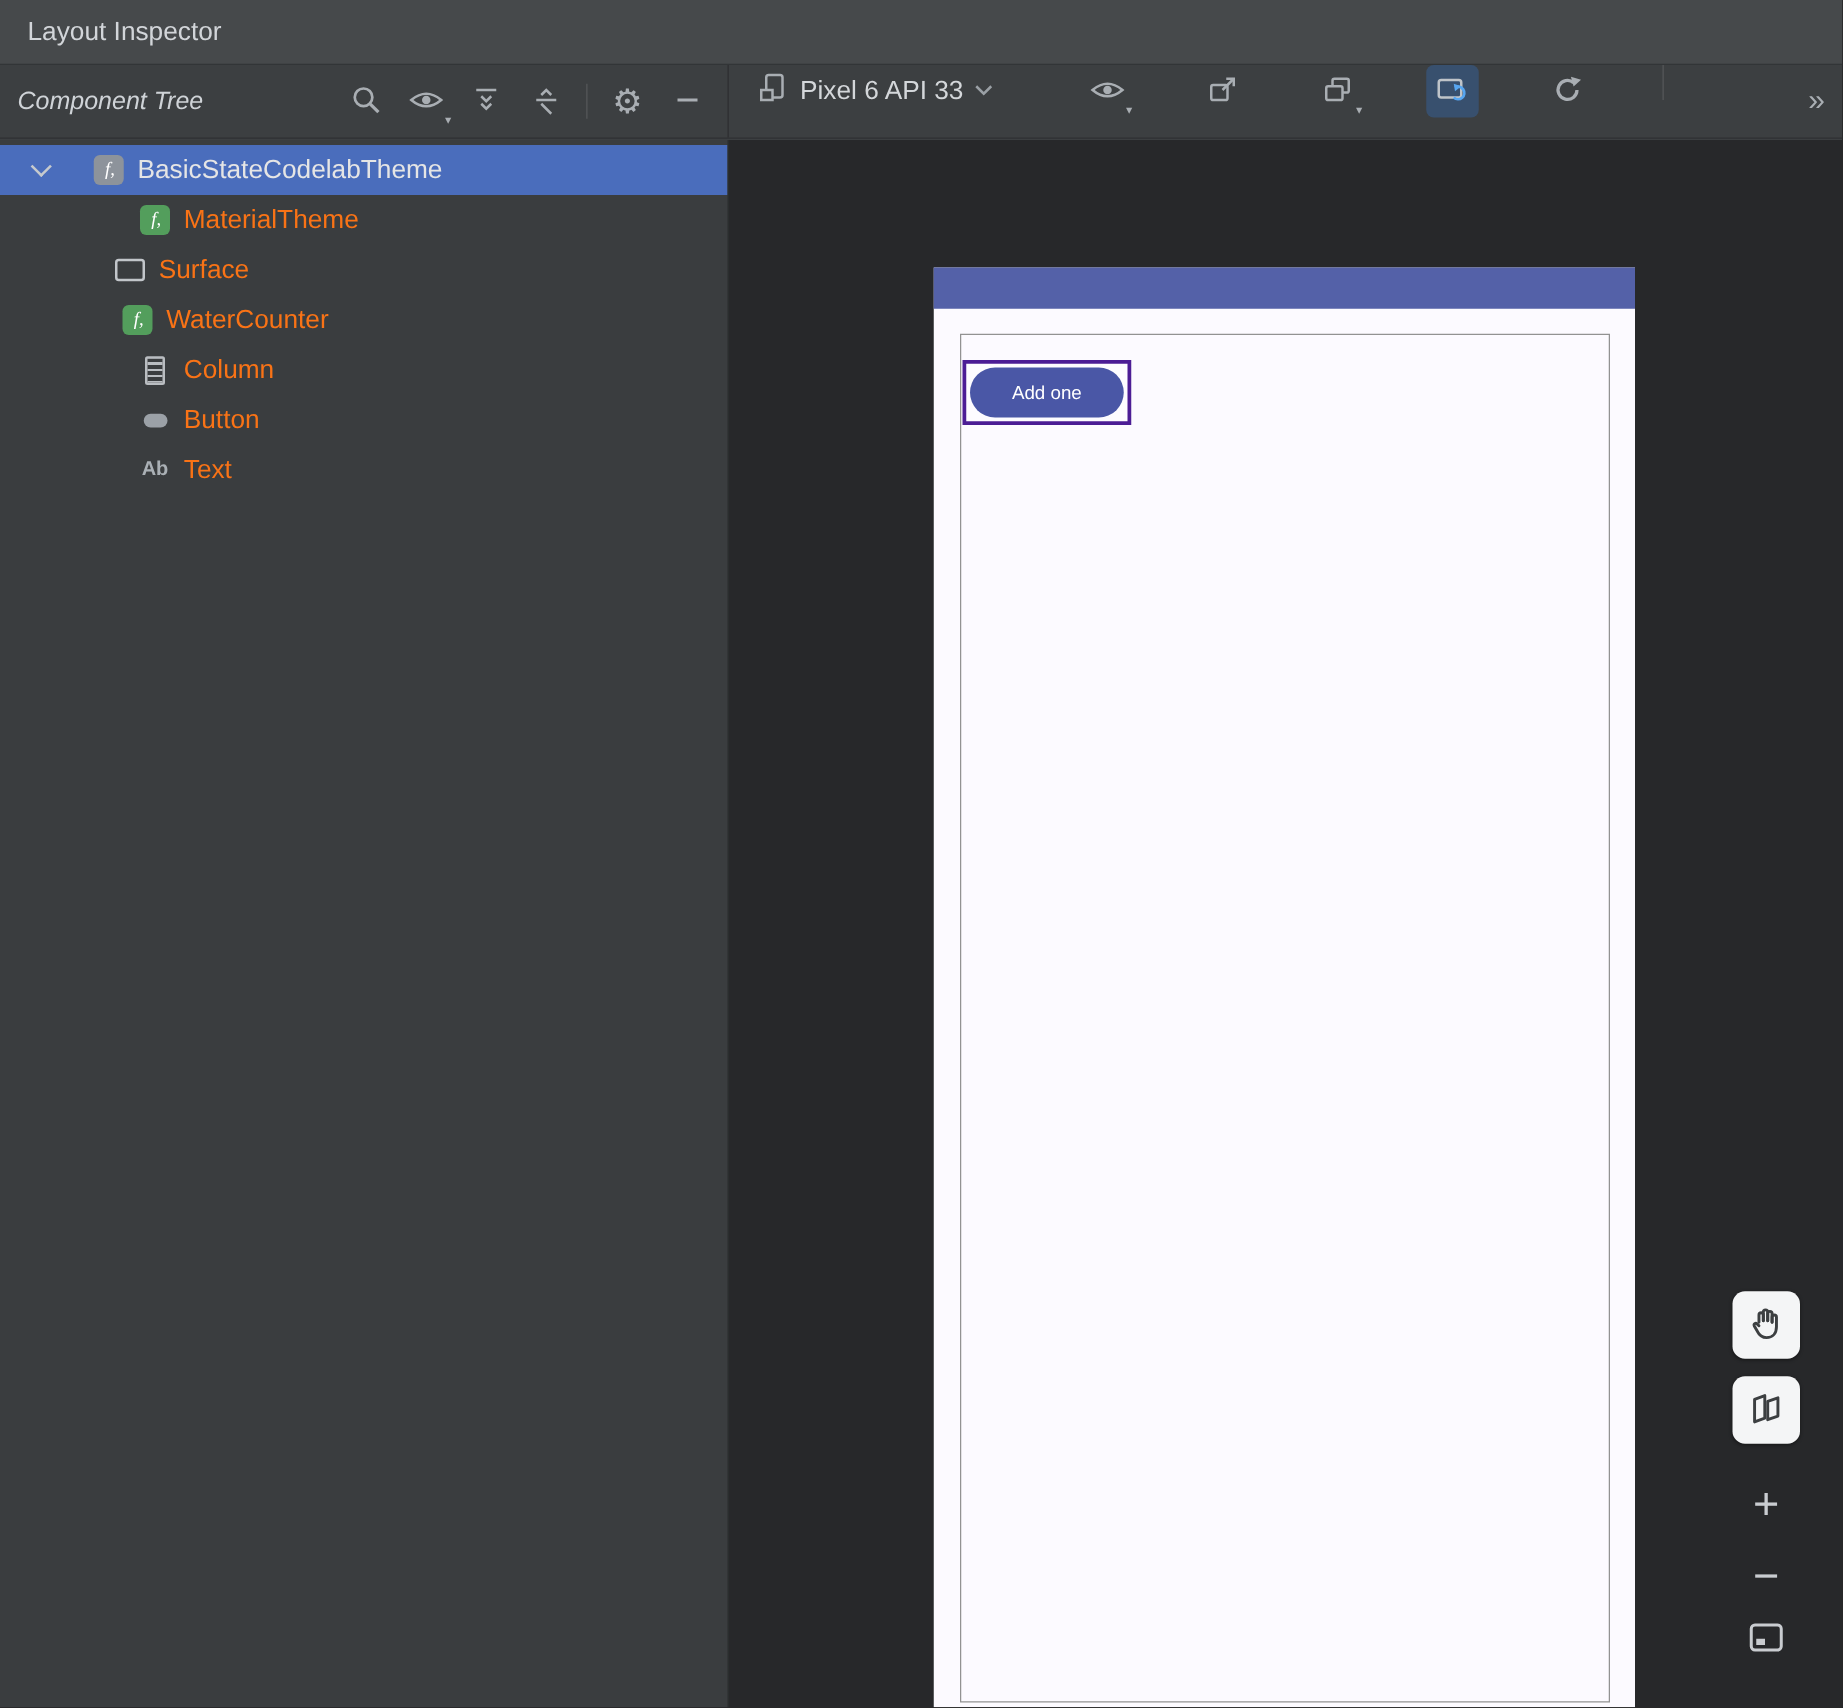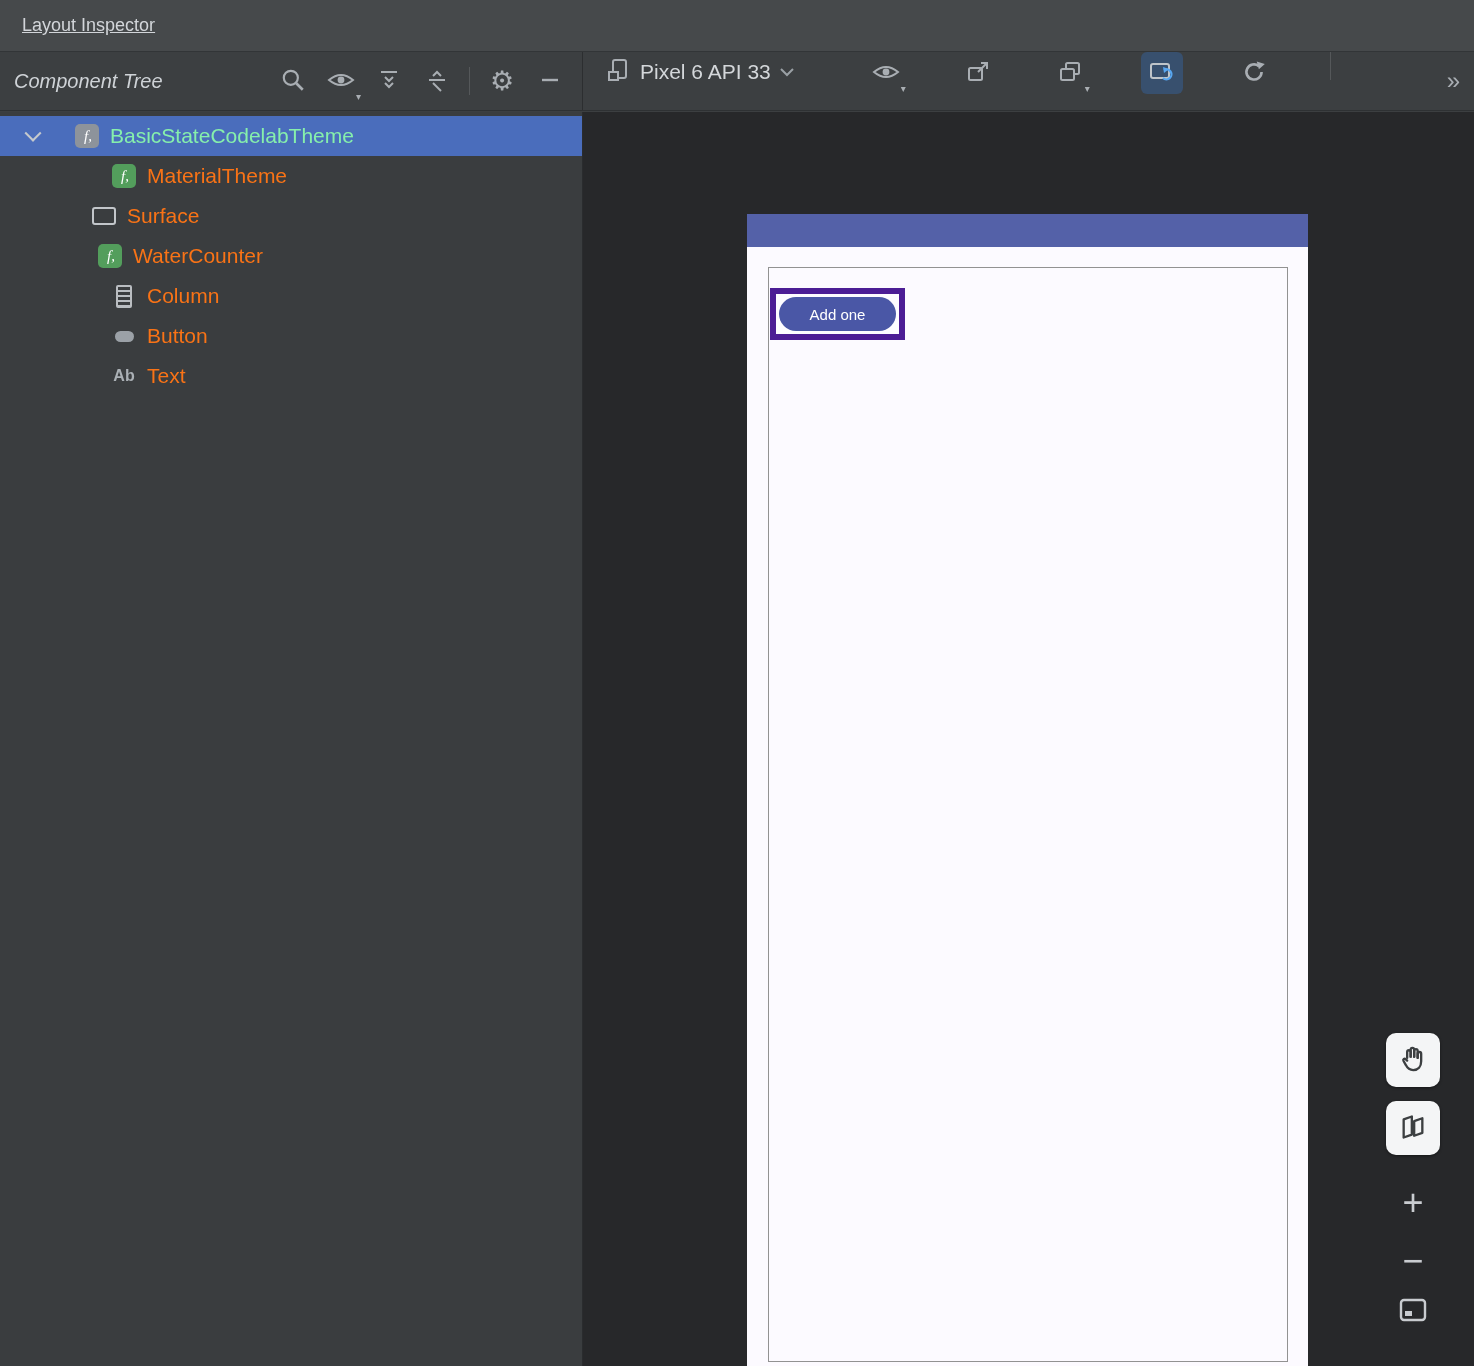--- a/index.html
+++ b/index.html
@@ -5,21 +5,21 @@
   * { margin:0; padding:0; box-sizing:border-box; }
   html,body { background:#1e1f21; }
   body { font-family:"Liberation Sans", sans-serif; }
 
   .app { position:relative; width:1474px; height:1366px; background:#3c3f41; overflow:hidden;
          -webkit-font-smoothing:antialiased; }
 
   
   .titlebar { height:52px; background:#46494b; display:flex; align-items:center;
               padding:0 22px; border-bottom:1px solid #323537; }
-  .titlebar .title { color:#d2d5d9; font-size:18px;text-decoration:underline; }
+  .titlebar .title { color:#d2d5d9; font-size:21px; }
 
   
   .toolbar { height:59px; background:#3c3f41; display:flex; align-items:center;
              border-bottom:1px solid #2e3133; }
   .tree-header { width:583px; flex:0 0 583px; display:flex; align-items:center;
                  padding:0 8px 0 14px; height:100%; border-right:1px solid #2c2e30; }
   .panel-label { color:#cfd3d7; font-size:20px;font-style:italic; }
   .spacer { flex:1; }
   .tb-btn { width:42px; height:42px; flex:0 0 auto; display:flex; align-items:center;
             justify-content:center; position:relative; background:transparent; border:none;
@@ -35,21 +35,21 @@
   .device-selector .dev-label { color:#d4d7da; font-size:21px; }
   .overflow-btn { margin-right:14px; font-size:24px; color:#a9aeb3; background:none; border:none; cursor:pointer; }
 
   
   .main { position:absolute; top:112px; left:0; right:0; bottom:0; display:flex; }
   .tree-panel { width:583px; flex:0 0 583px; background:#3a3d3f; border-right:1px solid #2a2c2e;
                 padding-top:4px; overflow:hidden; }
 
   .tree-row { height:40px; display:flex; align-items:center; cursor:pointer; }
   .tree-row.selected { background:#4a6dbc; }
-  .tree-row.selected .node-label { color:#86efac; }
+  .tree-row.selected .node-label { color:#e5e5e5; }
   .twisty { width:37px; flex:0 0 37px; display:flex; align-items:center; justify-content:center; }
   .twisty::before { content:""; width:10px; height:10px; border-right:2px solid #c6cacd;
                     border-bottom:2px solid #c6cacd; transform:rotate(45deg) translate(-2px,-2px); }
   .twisty.hidden::before { content:none; }
   .node-icon { width:24px; height:24px; flex:0 0 24px; margin-right:11px; border-radius:5px;
                display:flex; align-items:center; justify-content:center; color:#fff;margin-left:24px; }
   .node-label { color:#f97316; font-size:21px; white-space:nowrap; }
 
   .icon-compose-green { background:#539e5c; }
   .icon-compose-gray  { background:#8d939b; }
@@ -64,21 +64,21 @@
   .icon-text { color:#aab0b5; font-size:16px; font-weight:bold; border-radius:0; }
 
   
   .canvas { flex:1; position:relative; background:#27282a; overflow:hidden; }
 
   .device { position:absolute; left:164px; top:102px; width:561px; bottom:0; background:#fcfaff; }
   .status-bar { height:33px; background:#5461a8; }
   .content-outline { position:absolute; left:21px; top:53px; width:520px; bottom:4px;
                      border:1px solid #929292; }
   .btn-outline { position:absolute; left:23px; top:74px; width:135px; height:52px;
-                 border:6px solid #4c1d95; background:#fdfcff; }
+                 border:3px solid #4c1d95; background:#fdfcff; }
   .compose-button { position:absolute; inset:3px; background:#4a57a6; border-radius:24px;
                     display:flex; align-items:center; justify-content:center;
                     color:#ffffff; font-size:15px; cursor:pointer; }
 
   
   .canvas-controls { position:absolute; right:34px; top:921px; display:flex; flex-direction:column;
                      align-items:center; }
   .float-btn { width:54px; height:54px; background:#f4f5f6; border:none; border-radius:10px;
                display:flex; align-items:center; justify-content:center; cursor:pointer;
                box-shadow:0 1px 3px rgba(0,0,0,.45); }

